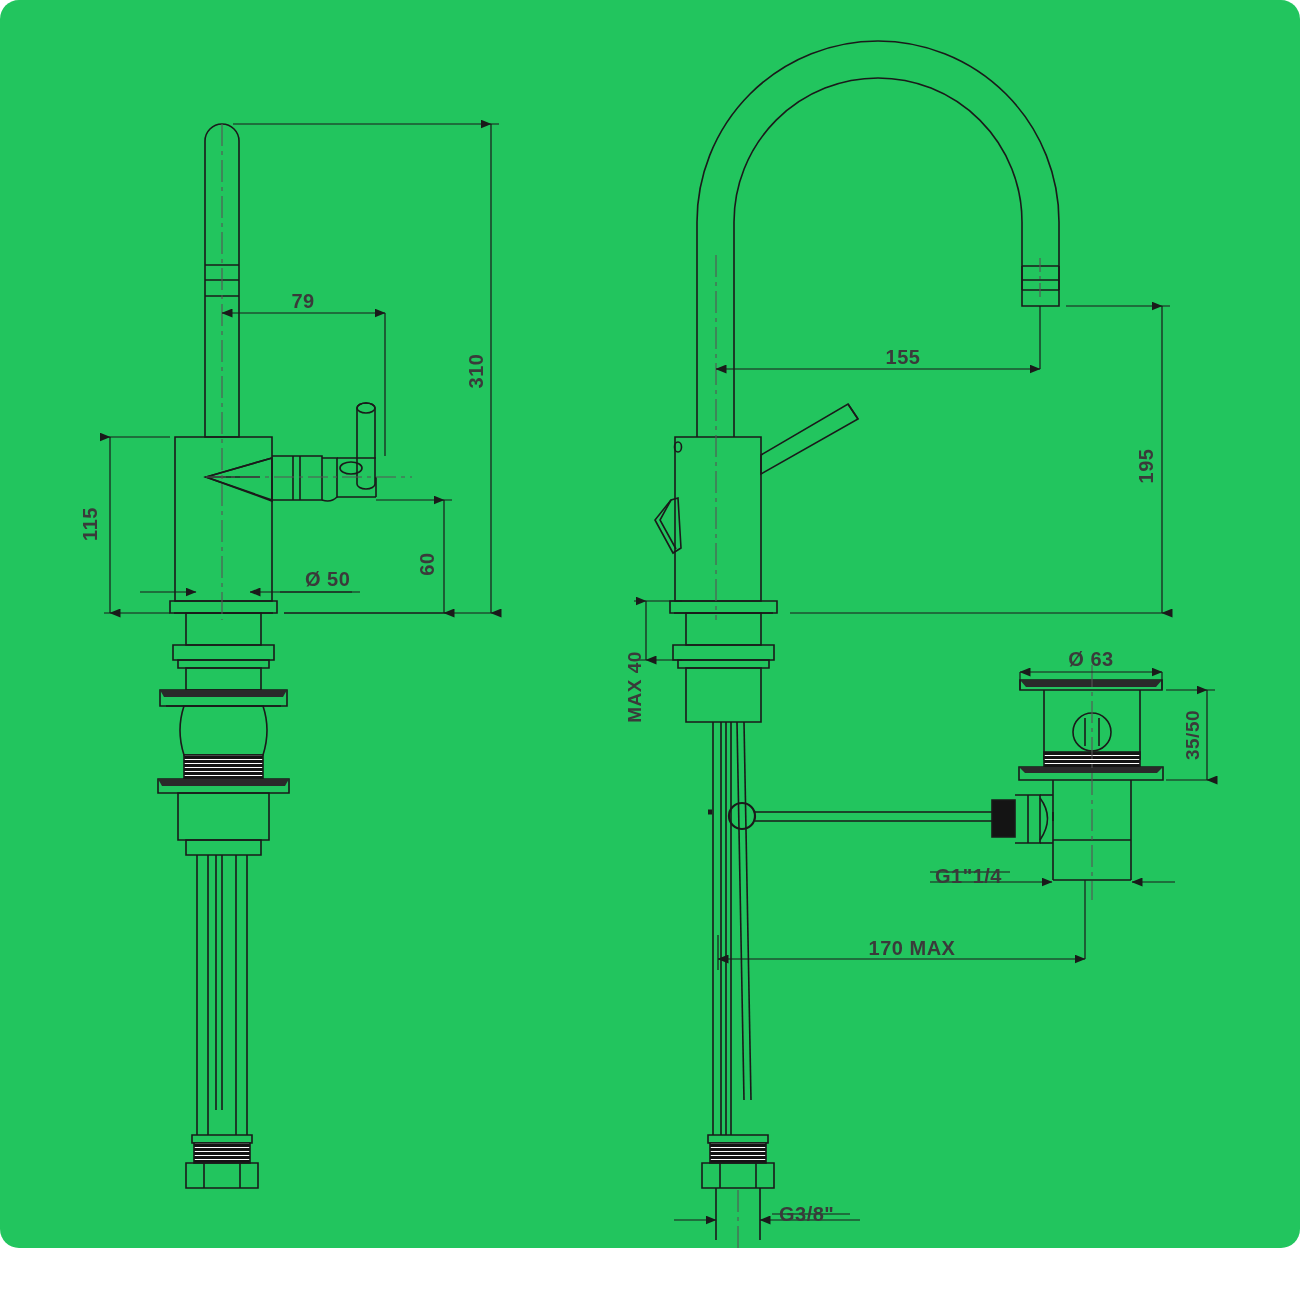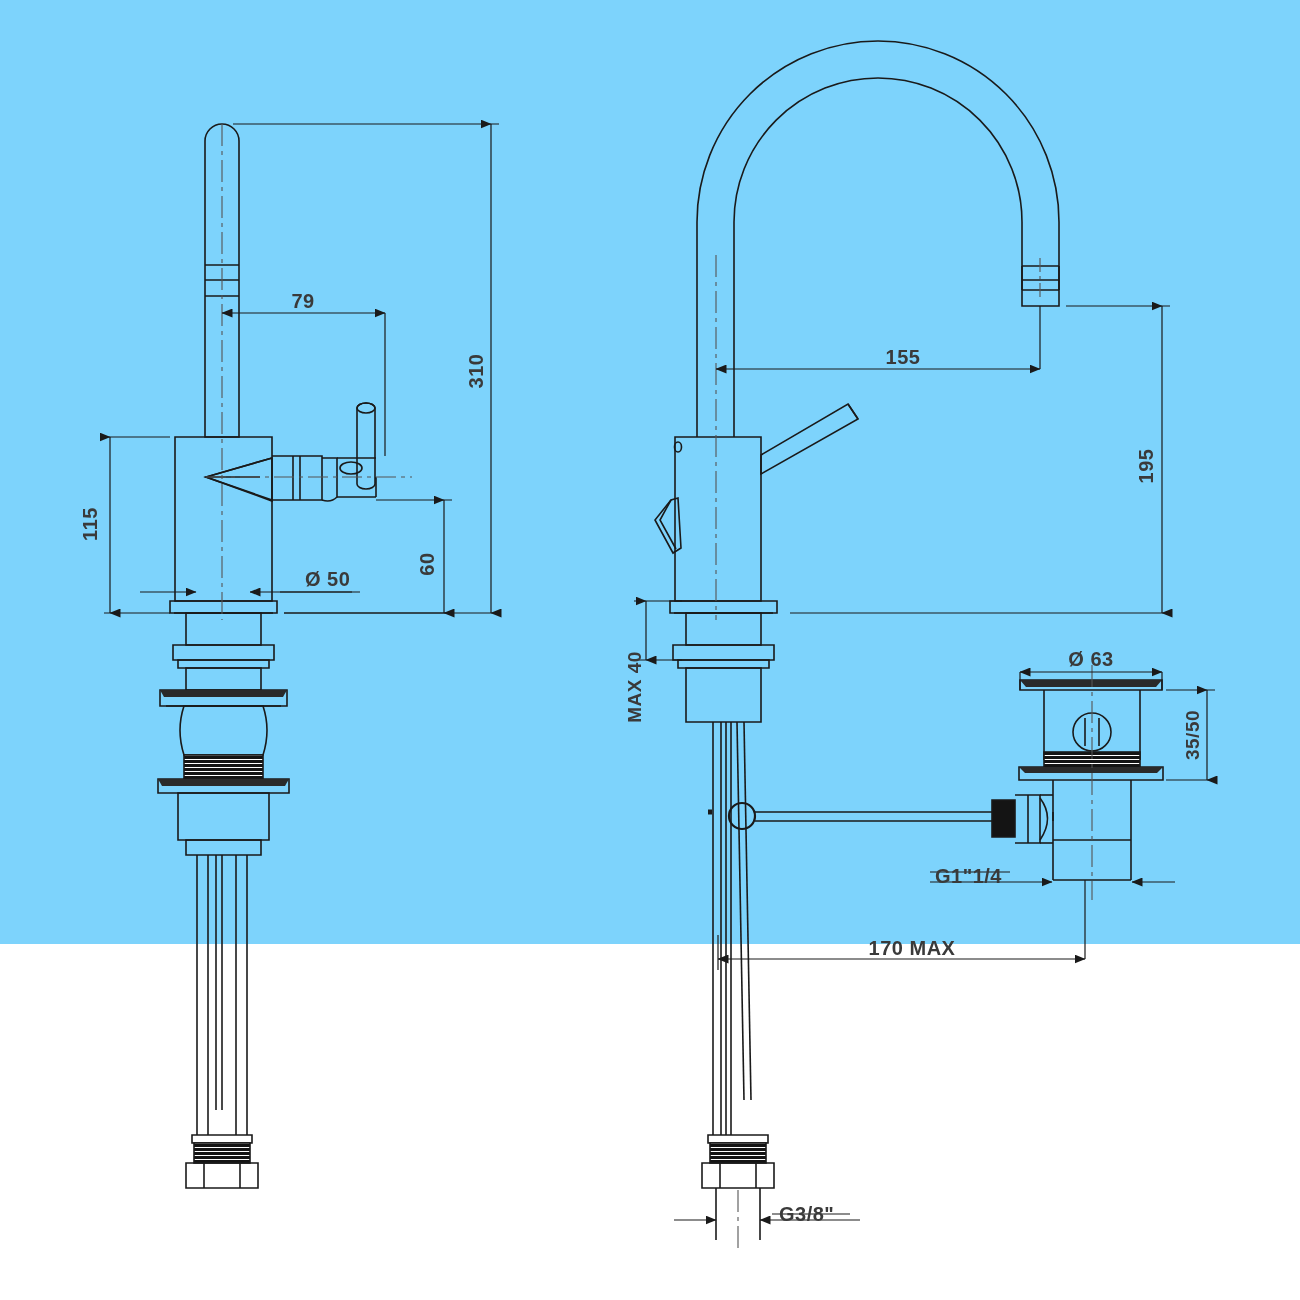--- a/index.html
+++ b/index.html
@@ -10,22 +10,23 @@
   }
   body {
     width: 1300px;
     height: 1300px;
     font-family: "Liberation Sans", sans-serif;
     overflow: hidden;
   }
   #drawing-root {
     position: relative;
     width: 1300px;
-    height: 944px;
-    background: #7dd3fc;
+    height: 1248px;
+    background: #22c55e;
+    border-radius: 19px;
   }
   svg.sheet {
     position: absolute;
     left: 0;
     top: 0;
     width: 1300px;
     height: 1300px;
     display: block;
   }
   .dim-text {

